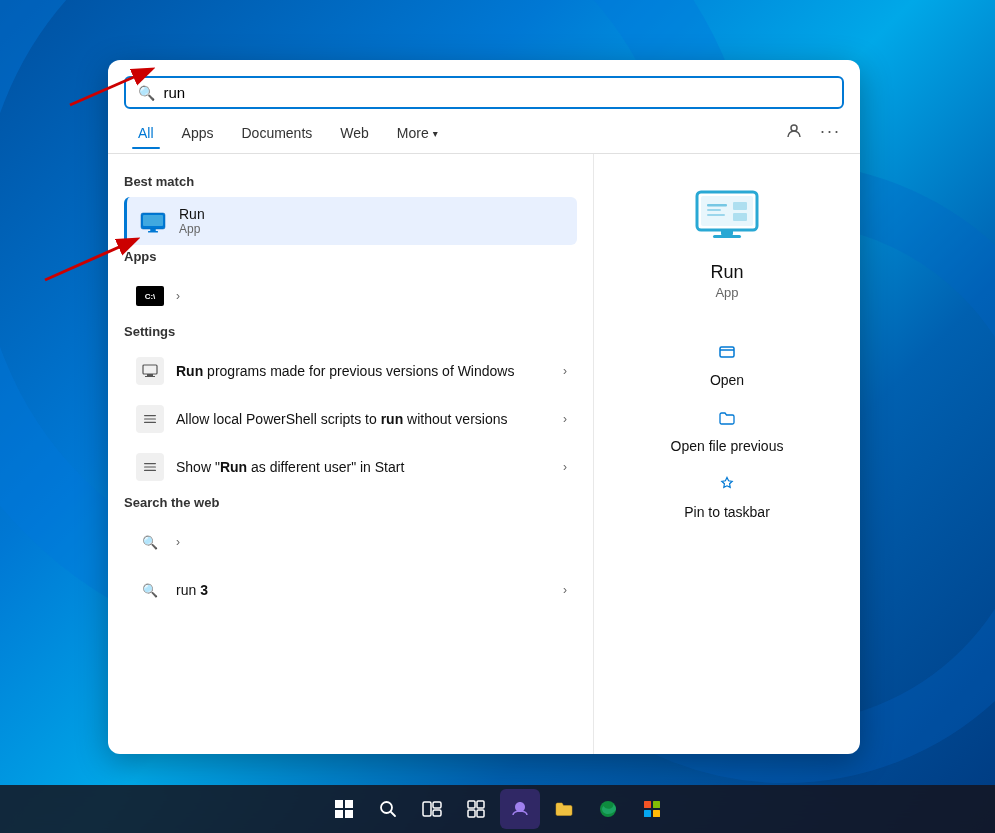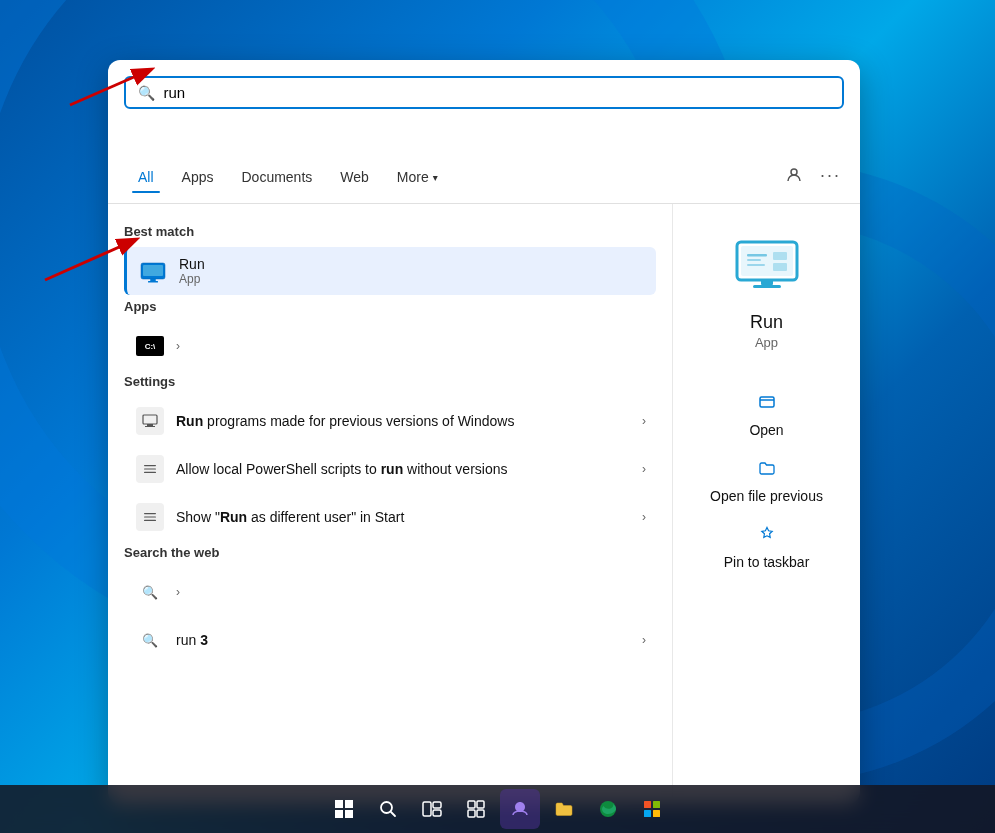--- a/index.html
+++ b/index.html
@@ -108,24 +108,23 @@
       font-size: 15px;
       color: #000;
       flex: 1;
       background: transparent;
     }
 
     
     .nav-tabs {
       display: flex;
       align-items: center;
-      padding: 8px 16px 10px 16px;
+      padding: 8px 16px 4px 16px;
       border-bottom: 1px solid #e0e0e0;
       gap: 0;
-      margin-top: 44px;
     }
     .nav-tab {
       padding: 8px 14px;
       font-size: 14px;
       color: #333;
       cursor: pointer;
       position: relative;
       white-space: nowrap;
     }
     .nav-tab.active {
@@ -167,21 +166,21 @@
     }
 
     
     .content-area {
       display: flex;
       height: 600px;
     }
 
     
     .left-panel {
-      width: 565px;
+      width: 486px;
       padding: 16px;
       overflow-y: auto;
       border-right: 1px solid #e8e8e8;
     }
 
     .section-label {
       font-size: 13px;
       font-weight: 600;
       color: #333;
       margin-bottom: 8px;

